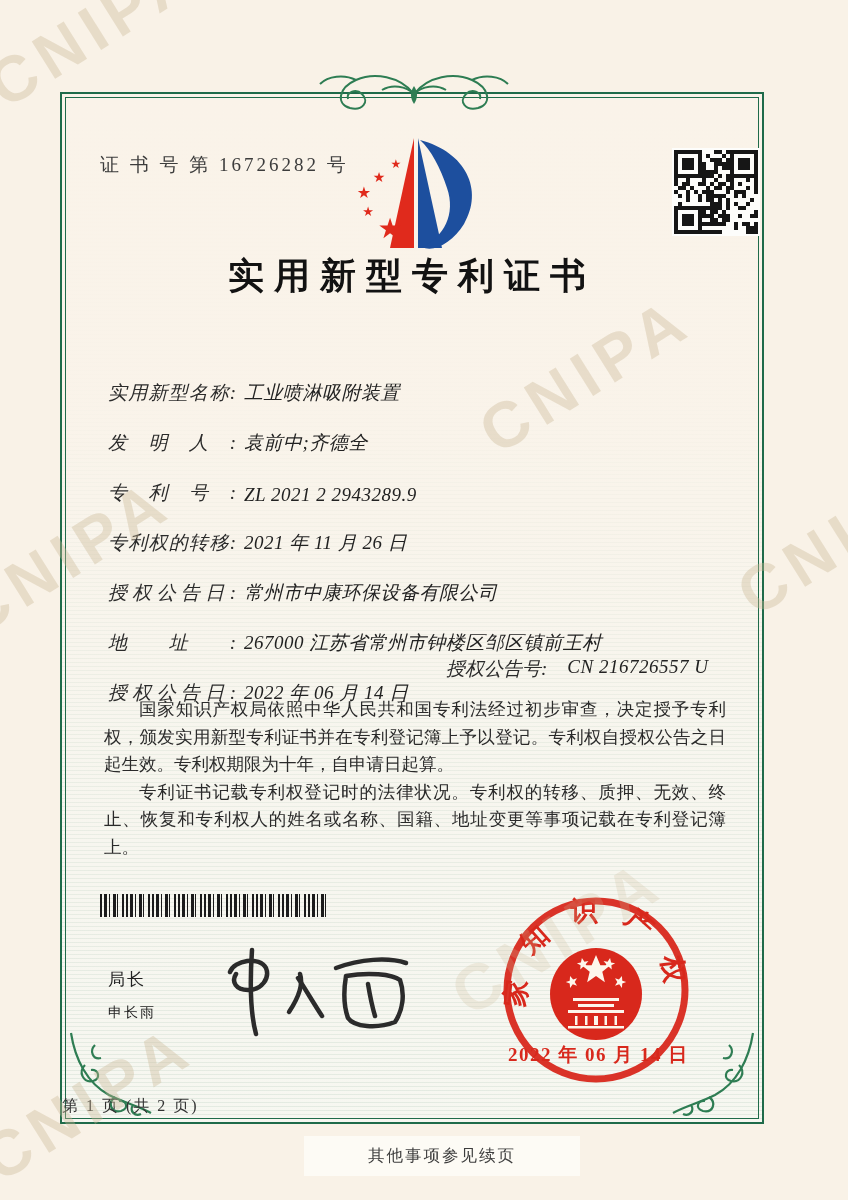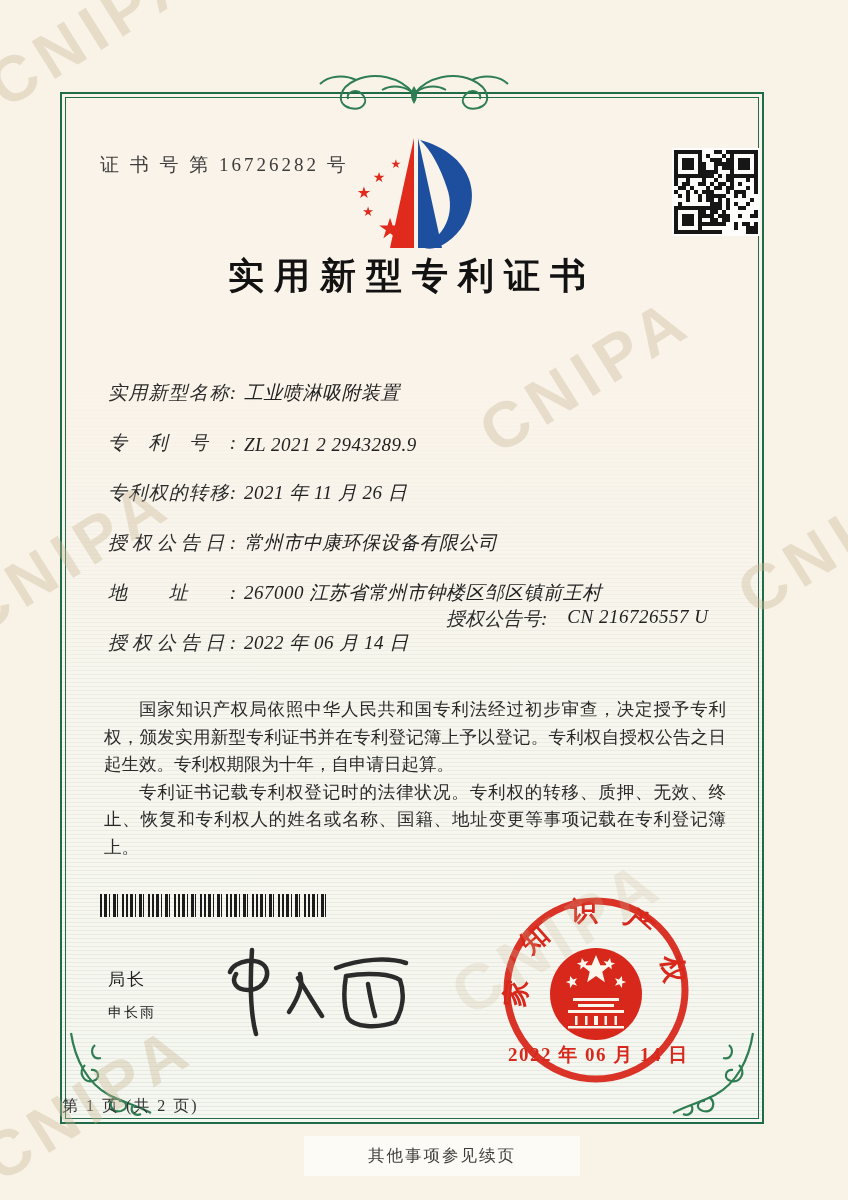--- a/index.html
+++ b/index.html
@@ -605,20 +605,24 @@
     </div>
 
   <h1 class="title">实用新型专利证书</h1>
 
   <div class="fields">
     <div class="frow">
       <span class="flabel">实用新型名称:</span>
       <span class="fvalue">工业喷淋吸附装置</span>
     </div>
     <div class="frow">
+      <span class="flabel">发明人:</span>
+      <span class="fvalue">袁前中;齐德全</span>
+    </div>
+    <div class="frow">
       <span class="flabel">专利号:</span>
       <span class="fvalue">ZL 2021 2 2943289.9</span>
     </div>
     <div class="frow">
       <span class="flabel">专利权的转移:</span>
       <span class="fvalue">2021 年 11 月 26 日</span>
     </div>
     <div class="frow">
       <span class="flabel">授权公告日:</span>
       <span class="fvalue">常州市中康环保设备有限公司</span>

